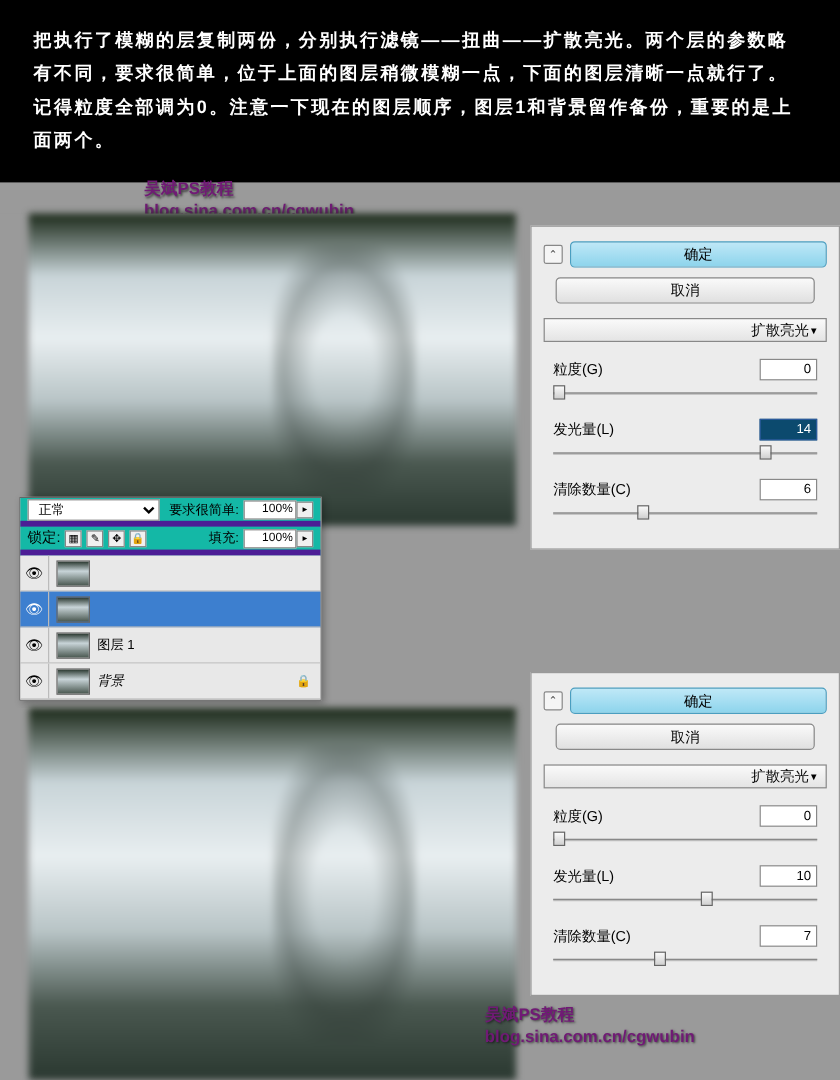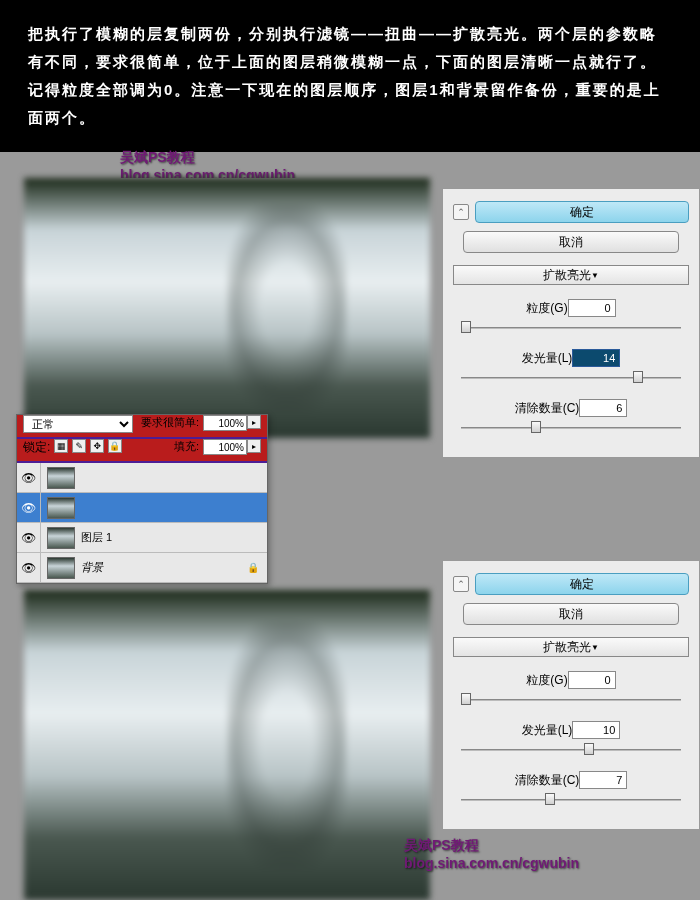--- a/index.html
+++ b/index.html
@@ -13,30 +13,30 @@
 .canvas2{left:0;top:590px;width:430px;height:310px}
 .img-preview{position:absolute;left:24px;top:0;width:406px;height:100%;background:linear-gradient(180deg,#1a2818 0%,#c8d4d8 20%,#e8eef0 40%,#b8c4c6 60%,#4a5850 80%,#2a3830 100%);filter:blur(3px)}
 .tree{position:absolute;left:50%;top:10%;width:120px;height:80%;background:radial-gradient(ellipse at center,transparent 30%,rgba(40,50,45,.3) 60%,transparent 80%)}
 .filter-panel{position:absolute;right:0;width:258px;background:#ececec;border:1px solid #999;padding:8px 10px 20px}
 .fp1{top:188px}
 .fp2{top:560px}
 .collapse-toggle{width:16px;height:16px;border:1px solid #888;border-radius:2px;background:#f5f5f5;display:inline-flex;align-items:center;justify-content:center;font-size:9px;color:#555;margin-right:6px;cursor:pointer}
 .btn{display:block;width:216px;height:22px;margin:4px auto;border:1px solid #888;border-radius:4px;background:linear-gradient(#fafafa,#e0e0e0);font-size:12px;cursor:pointer}
 .btn.primary{background:linear-gradient(#bfe8f7,#8dd4ec);border-color:#4a9ec0}
 .panel-row{display:flex;align-items:center}
-.filter-select{width:236px;height:20px;margin:12px auto 14px;border:1px solid #888;background:linear-gradient(#fafafa,#e4e4e4);font-size:12px;padding:0 6px;display:flex;align-items:center;justify-content:center;cursor:pointer}
+.filter-select{width:236px;height:20px;margin:12px auto 14px;border:1px solid #888;background:linear-gradient(#fafafa,#e4e4e4);font-size:12px;padding:0 6px;display:flex;align-items:center;justify-content:flex-end;cursor:pointer}
 .param{margin:12px 8px 0}
-.param-label{font-size:12px;display:flex;justify-content:center;align-items:center}
+.param-label{font-size:12px;display:flex;justify-content:space-between;align-items:center}
 .param-input{width:48px;height:18px;border:1px solid #888;background:#fff;font-size:11px;text-align:right;padding:0 4px}
 .param-input.focus{background:#0c4a6e;color:#fff;border-color:#2a5a9a}
 .slider{position:relative;height:16px;margin-top:4px}
 .slider-track{position:absolute;left:0;right:0;top:6px;height:2px;background:#bbb;border-top:1px solid #888}
 .slider-handle{position:absolute;top:0;width:10px;height:12px;background:linear-gradient(#fafafa,#d0d0d0);border:1px solid #666;cursor:pointer}
 .layers-panel{position:absolute;left:16px;top:414px;width:252px;background:#d8d8d8;border:1px solid #666;box-shadow:2px 2px 6px rgba(0,0,0,.3);font-size:12px}
-.lp-row{display:flex;height:24px;padding:0 6px;border-bottom:2px solid #4c1d95;background:#b91c1c}
+.lp-row{display:flex;align-items:center;height:24px;padding:0 6px;border-bottom:5px solid #4c1d95;background:#14b8a6}
 .lp-select{width:110px;height:18px;border:1px solid #888;background:#fff;font-size:11px;padding:0 4px}
 .lp-label{font-size:11px;margin-left:auto;margin-right:4px}
 .lp-input{width:44px;height:16px;border:1px solid #888;background:#fff;font-size:10px;text-align:right;padding:0 2px}
 .lp-icons{display:flex;gap:4px;margin-left:4px}
 .lp-ico{width:14px;height:14px;border:1px solid #888;background:#f0f0f0;display:flex;align-items:center;justify-content:center;font-size:9px}
 .layer{display:flex;align-items:center;height:30px;background:#e8e8e8;border-bottom:1px solid #bbb}
 .layer.selected{background:#3d7fcf;color:#fff}
 .eye{width:24px;height:100%;border-right:1px solid #bbb;display:flex;align-items:center;justify-content:center;cursor:pointer}
 .thumb{width:28px;height:22px;margin:0 6px;border:1px solid #666;background:linear-gradient(180deg,#2a3830 0%,#c8d4d8 40%,#4a5850 100%)}
 .layer-name{flex:1;font-size:11px}

